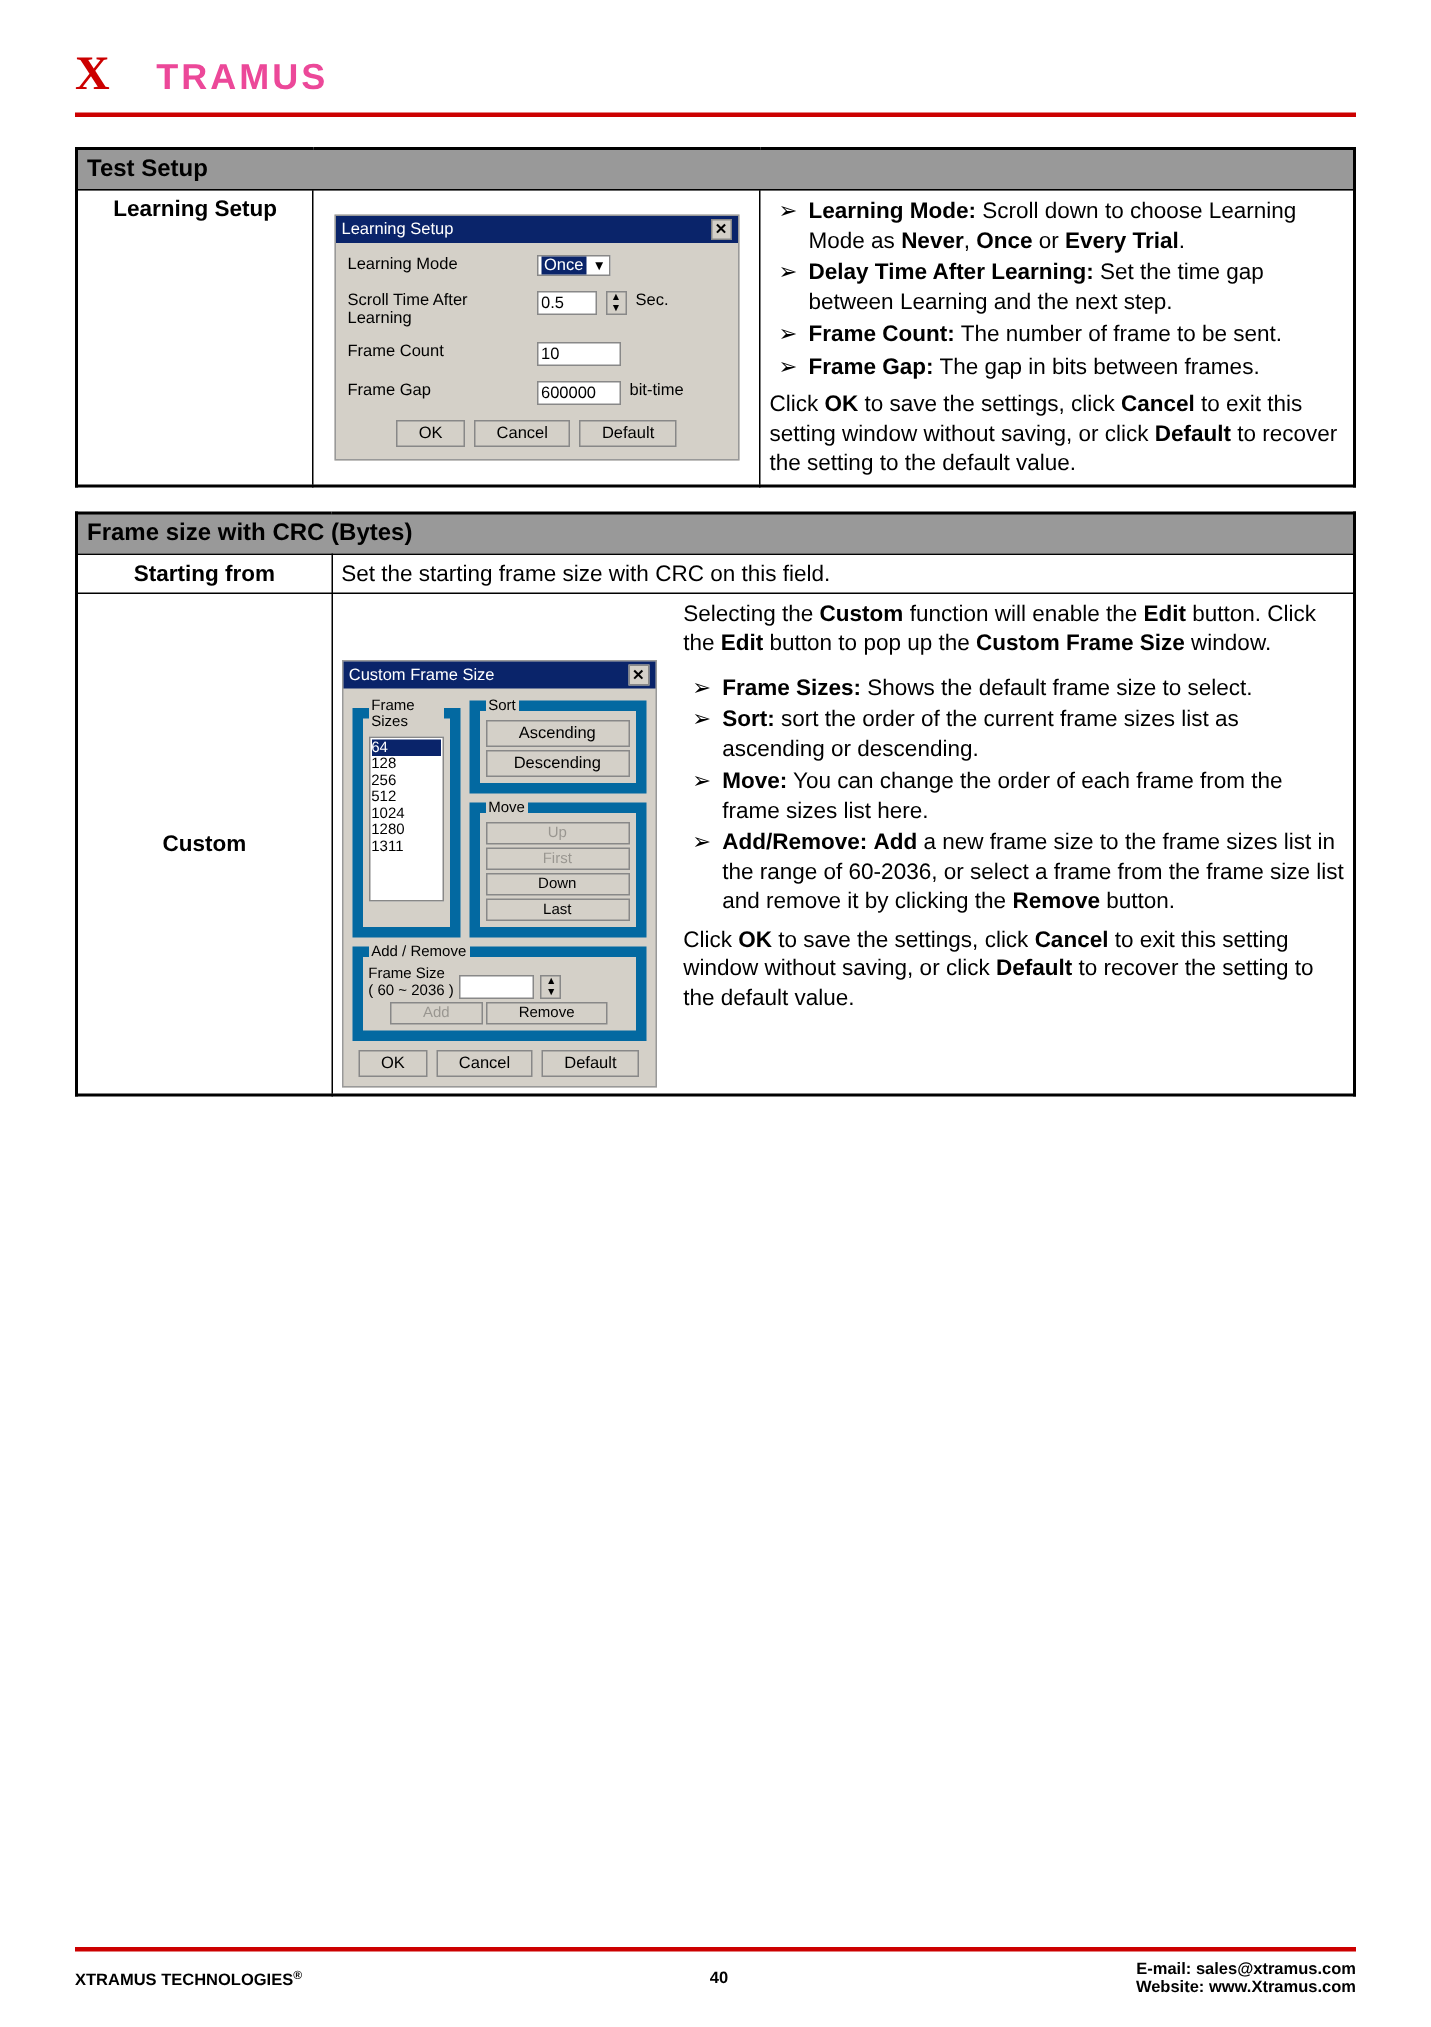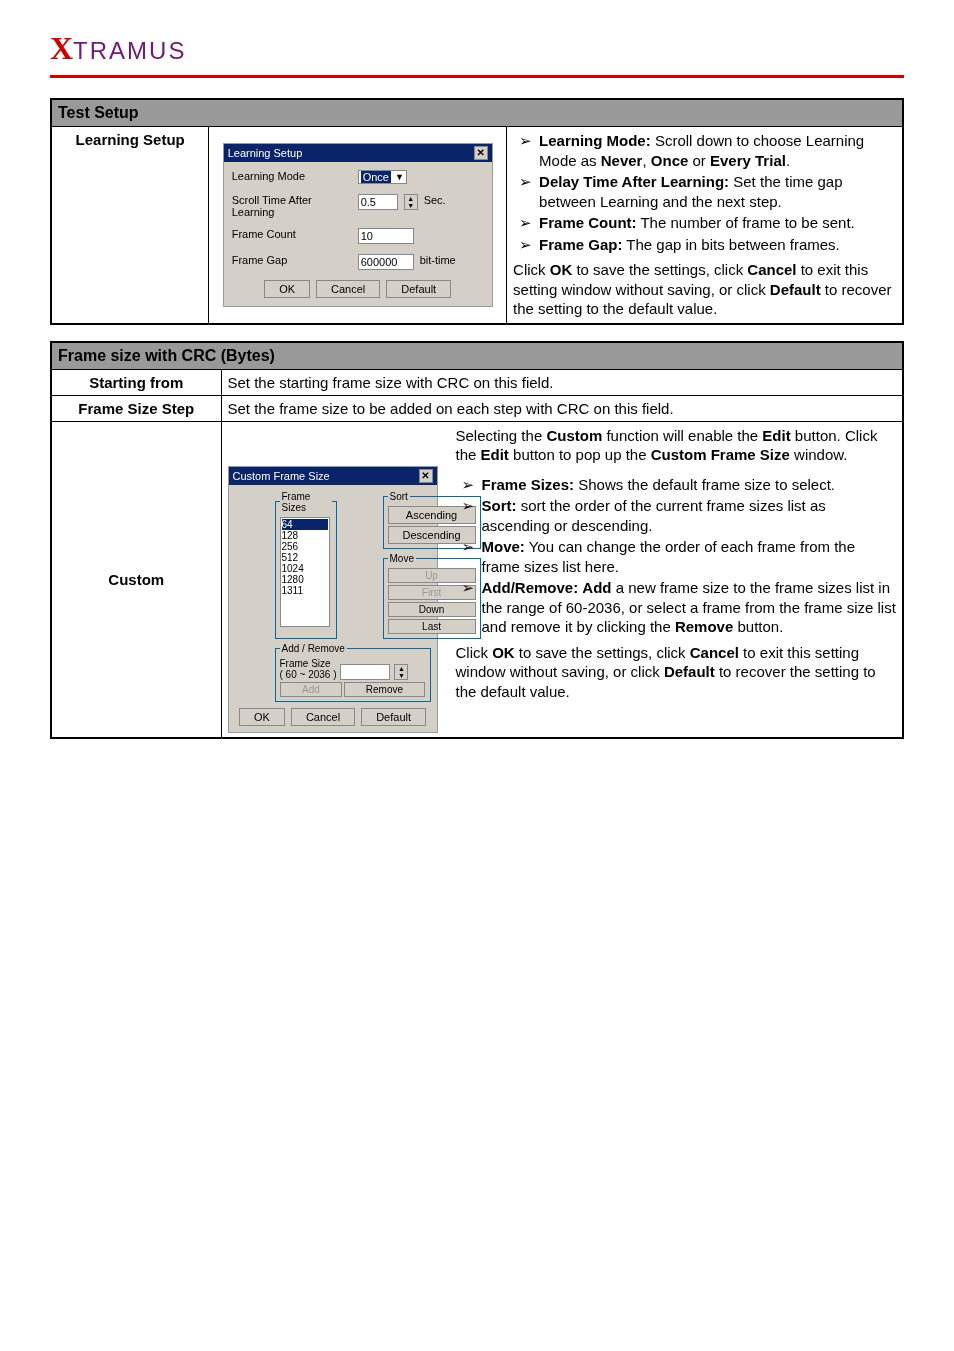--- a/index.html
+++ b/index.html
@@ -20,23 +20,24 @@
     margin-bottom: 8px;
   }
   .logo-x {
     font-size: 32px;
     font-weight: bold;
     color: #c00;
     font-family: "Times New Roman", serif;
   }
   .logo-tramus {
     font-size: 24px;
-    font-weight: normal;
-    color: #701a75;
+    font-weight: bold;
+    color: #ec4899;
     letter-spacing: 2px;
+    margin-left: 31px;
   }
   .hr-top {
     border: none;
     border-top: 3px solid #c00;
     margin-bottom: 20px;
   }
   .outer-table {
     width: 100%;
     border-collapse: collapse;
     border: 2px solid #000;
@@ -165,25 +166,24 @@
     width: 210px;
   }
   .cfs .body {
     padding: 6px;
   }
   .cfs .flex {
     display: flex;
     gap: 6px;
   }
   .cfs fieldset {
-    border: 1px solid #0369a1;
+    border: 7px solid #0369a1;
     padding: 4px;
     font-size: 10px;
     margin-bottom: 4px;
-    margin-left: 40px;
   }
   .cfs legend {
     font-size: 10px;
     padding: 0 2px;
   }
   .cfs .listbox {
     background: #fff;
     border: 1px solid #888;
     width: 50px;
     height: 110px;
@@ -320,24 +320,20 @@
   <div class="gap"></div>
 
   <table class="outer-table table2">
     <tbody>
         <tr class="header-row">
       <td colspan="2">Frame size with CRC (Bytes)</td>
     </tr>
     <tr>
       <td class="label-cell">Starting from</td>
       <td class="desc-line">Set the starting frame size with CRC on this field.</td>
-    </tr>
-    <tr>
-      <td class="label-cell">Frame Size Step</td>
-      <td class="desc-line">Set the frame size to be added on each step with CRC on this field.</td>
     </tr>
     <tr>
       <td class="label-cell" style="vertical-align:middle;">Custom</td>
       <td>
         <div style="display:flex;gap:8px;align-items:flex-start;">
           <div style="width:220px;flex-shrink:0;padding-top:40px;">
             <div class="dialog cfs">
               <div class="title">
                 <span>Custom Frame Size</span>
                 <span class="close-x">✕</span>
@@ -411,14 +407,25 @@
             <p class="para">
               <span>Click </span><b>OK</b><span> to save the settings, click </span><b>Cancel</b><span> to exit this setting window without saving, or click </span><b>Default</b><span> to recover the setting to the default value.</span>
             </p>
           </div>
         </div>
       </td>
     </tr>
   </tbody>
     </table>
 
+  <div class="footer">
+    <hr class="hr-bot">
+    <div class="footer-row">
+      <div class="footer-left"><span>XTRAMUS TECHNOLOGIES</span><sup>®</sup></div>
+      <div style="font-weight:bold;">40</div>
+      <div class="footer-right">
+        <div><span>E-mail: </span><span>sales@xtramus.com</span></div>
+        <div><span>Website:  </span><span>www.Xtramus.com</span></div>
+      </div>
+    </div>
+  </div>
 
 </div>
 
 </body></html>

